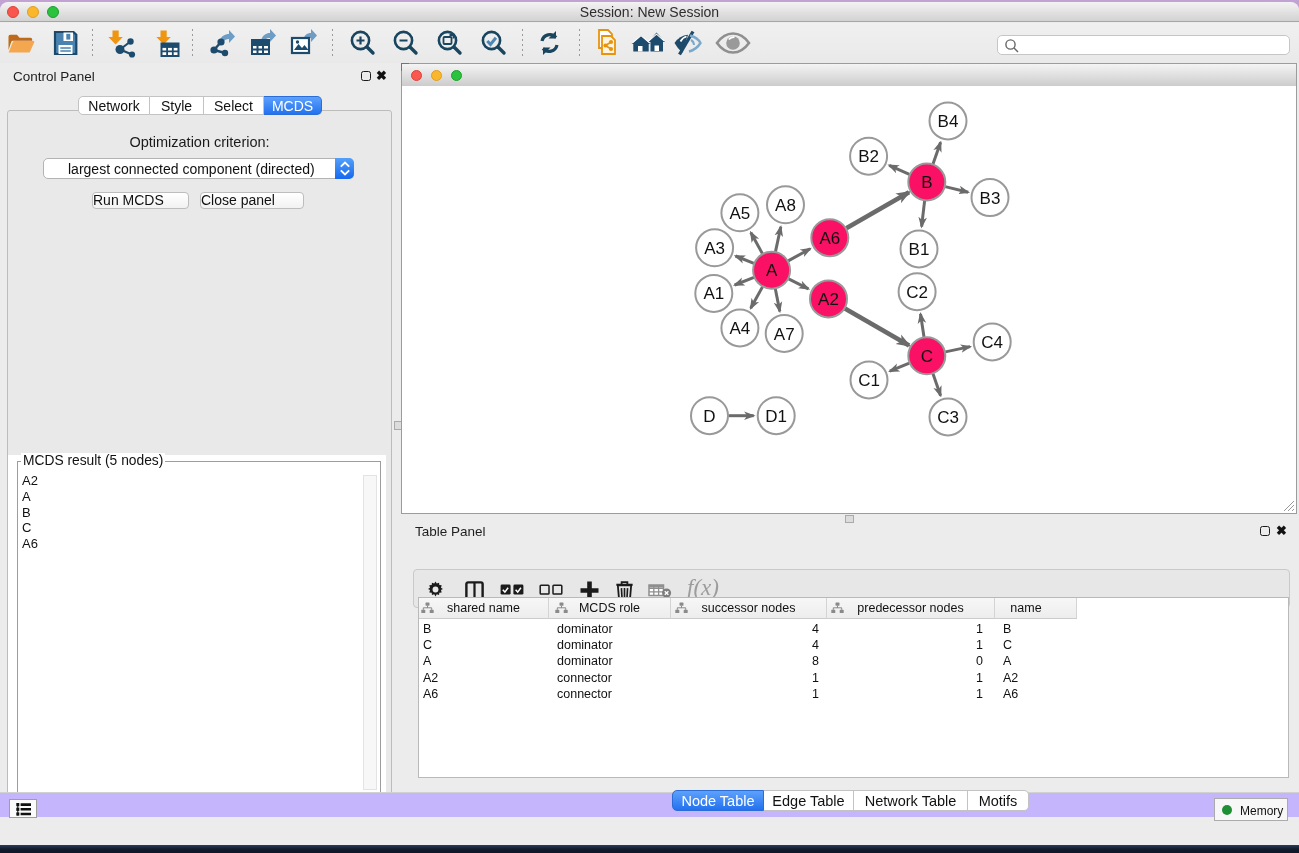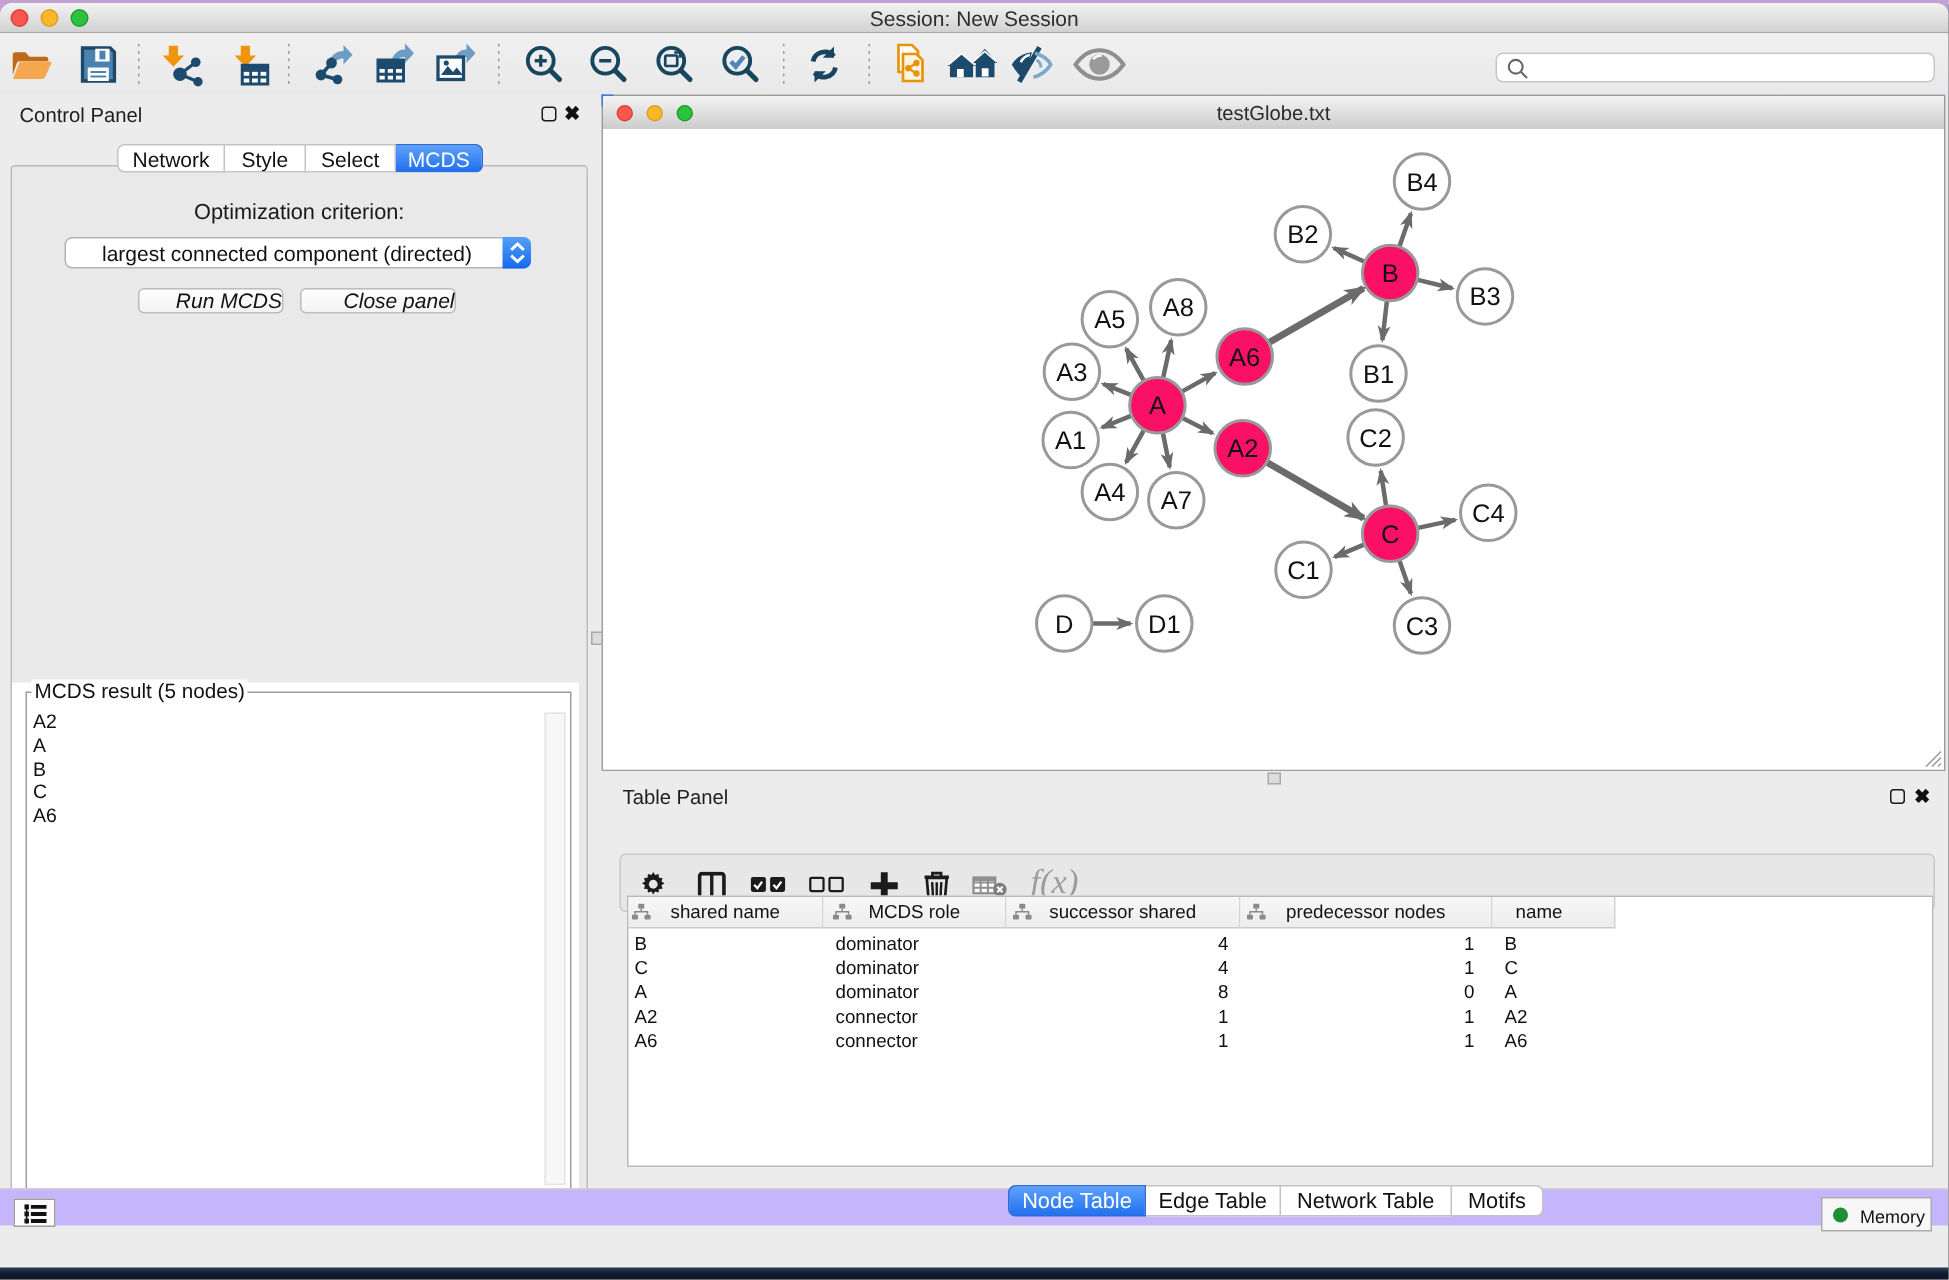--- a/index.html
+++ b/index.html
@@ -27,21 +27,21 @@
 #cpbox { position:absolute; left:7px; top:108px; width:385px; height:690px; border:1px solid #bcbcbc; border-radius:3px; background:#e9e9e9; }
 #cptabs { position:absolute; left:78px; top:94px; height:19px; display:flex; z-index:5; }
 .cptab { height:19px; background:#fff; border:1px solid #c3c3c3; border-left:none; font-size:14px; color:#111; text-align:center; line-height:18px; }
 .cptab.first { border-left:1px solid #c3c3c3; border-radius:5px 0 0 5px; }
 .cptab.sel { background:linear-gradient(#5ea1fc,#2271ef); border-color:#2a6cd8; color:#fff; border-radius:0 5px 5px 0; }
 #optlabel { position:absolute; left:7px; top:132px; width:385px; text-align:center; font-size:14.5px; color:#1a1a1a; }
 #dropdown { position:absolute; left:43px; top:156px; width:311px; height:21px; background:#fff; border:1px solid #b3b3b3; border-radius:5px; }
 #dropdown .dtext { position:absolute; left:12px; top:1.5px; font-size:14px; color:#111;margin-left:12px; }
 #dropdown .dbtn { position:absolute; right:-1px; top:-1px; width:19px; height:21px; background:linear-gradient(#54a0f8,#1568f0); border-radius:0 5px 5px 0; }
 #dropdown .dbtn svg { position:absolute; left:2.5px; top:2px; }
-.cbtn { position:absolute; top:190px; height:17px; background:linear-gradient(#ffffff,#f2f2f2); border:1px solid #bdbdbd; border-radius:4px; font-size:14px; color:#111; text-align:right; line-height:15px;font-style:italic; }
+.cbtn { position:absolute; top:190px; height:17px; background:linear-gradient(#ffffff,#f2f2f2); border:1px solid #bdbdbd; border-radius:4px; font-size:14px; color:#111; text-align:left; line-height:15px; }
 #whitepanel { position:absolute; left:8px; top:453px; width:378px; height:346px; background:#fff; }
 #fieldset { position:absolute; left:17px; top:459px; width:364px; height:333px; border:1px solid #9d9d9d; background:#fff; }
 #fieldset .legend { position:absolute; left:3px; top:-9px; background:#fff; font-size:13.8px; color:#111; padding:0 2px; }
 #fieldset .items { position:absolute; left:4px; top:11px; font-size:13px; color:#111; line-height:15.8px; }
 #fieldset .sbar { position:absolute; right:3px; top:13px; width:14px; height:315px; background:#f7f7f7; border:1px solid #e3e3e3; }
 
 #iwin { position:absolute; left:401px; top:61px; width:896px; height:451px; background:#fff; border:1px solid #9c9c9c; }
 #iwtitle { position:absolute; left:0; top:0; width:100%; height:23px; background:linear-gradient(#f4f4f4,#cccccc); border-bottom:1px solid #a9a9a9; }
 #iwtitle .t1 { left:9px; top:5.5px; width:11px; height:11px; background:#f9584f; border:0.5px solid #dd4138; }
 #iwtitle .t2 { left:29px; top:5.5px; width:11px; height:11px; background:#fbb72c; border:0.5px solid #dd9e23; }
@@ -247,21 +247,20 @@
 
 <div style="position:absolute; left:394px; top:419px; width:8px; height:9px; background:#dcdcdc; border:1px solid #aaa;"></div>
 
 <div id="iwin">
  <div style="position:absolute;left:-1px;top:-1px;width:8px;height:2px;background:#3e7de0"></div>
  <div style="position:absolute;left:-1px;top:-1px;width:2px;height:8px;background:#3e7de0"></div>
  <div id="iwtitle">
   <div class="tl t1"></div>
         <div class="tl t2"></div>
         <div class="tl t3"></div>
-  <div class="ttext">testGlobe.txt</div>
  </div>
  <div id="canvas">
  <svg width="894" height="426" viewBox="0 0 894 426">
   <defs>
    <marker id="m" viewBox="0 0 12 9" refX="10" refY="4.5" markerWidth="11.5" markerHeight="10" markerUnits="userSpaceOnUse" orient="auto">
     <path d="M0,0 L12,4.5 L0,9 L3.2,4.5 z" fill="#6b6b6b"></path>
    </marker>
    <marker id="mt" viewBox="0 0 12 9" refX="10" refY="4.5" markerWidth="15" markerHeight="13" markerUnits="userSpaceOnUse" orient="auto">
     <path d="M0,0 L12,4.5 L0,9 L3.2,4.5 z" fill="#6b6b6b"></path>
    </marker>
@@ -383,21 +382,21 @@
   <rect x="1" y="1" width="14.5" height="2.6" fill="#8f8f8f"></rect>
   <circle cx="18.6" cy="9" r="4.5" fill="#7d7d7d"></circle>
   <path d="M16.8,7.2 l3.6,3.6 M20.4,7.2 l-3.6,3.6" stroke="#fff" stroke-width="1.4"></path>
  </svg>
 
  <div style="position:absolute;left:273px;top:5px;font-family:'Liberation Serif',serif;font-style:italic;font-size:23px;color:#9c9c9c;">f(x)</div>
 </div>
 <div id="tablebox">
 <div class="thead" style="left:0px; width:130px;">shared name</div>
 <div class="thead" style="left:130px; width:122px;">MCDS role</div>
-<div class="thead" style="left:252px; width:156px;">successor shared</div>
+<div class="thead" style="left:252px; width:156px;">successor nodes</div>
 <div class="thead" style="left:408px; width:168px;">predecessor nodes</div>
 <div class="thead" style="left:576px; width:82px; padding-right:19px;">name</div>
 <svg class="tico" style="left:2px" width="13" height="12" viewBox="0 0 13 12">
         <g fill="#8a8a8a">
           <rect x="4.5" y="0.5" width="4" height="3.2" rx="0.6"></rect>
           <rect x="0.3" y="7.8" width="4" height="3.2" rx="0.6"></rect>
           <rect x="8.7" y="7.8" width="4" height="3.2" rx="0.6"></rect>
         </g>
         <path d="M6.5,3.7 v2.2 M2.3,7.8 v-2 h8.4 v2" stroke="#8a8a8a" stroke-width="1" fill="none"></path>
       </svg>

